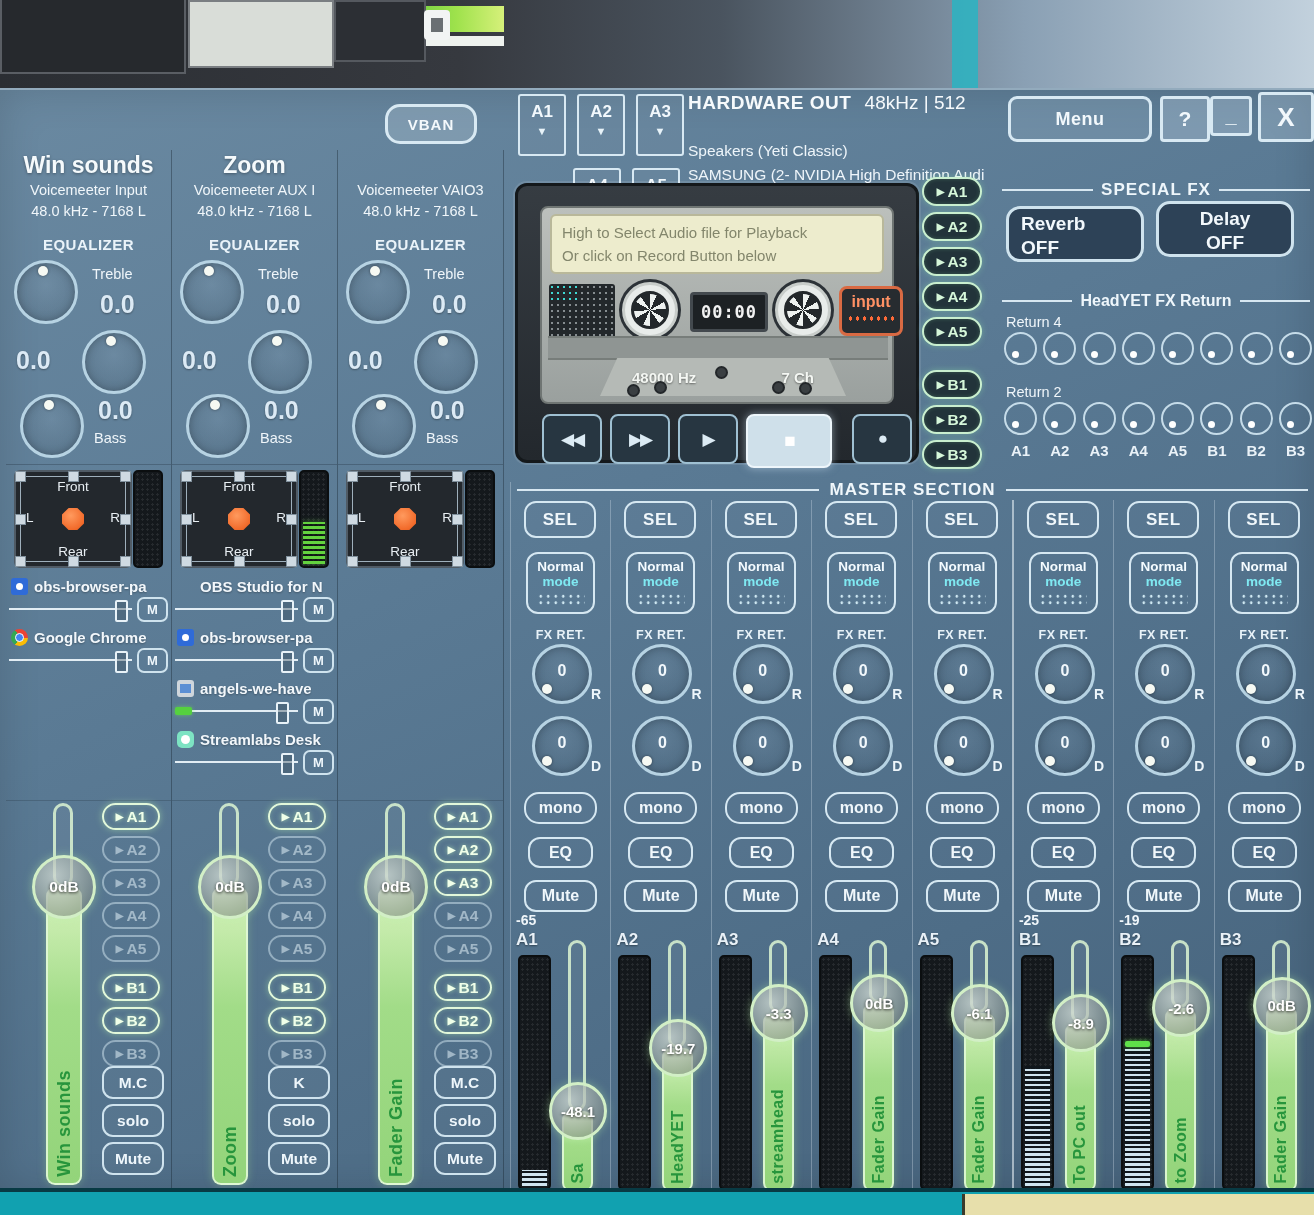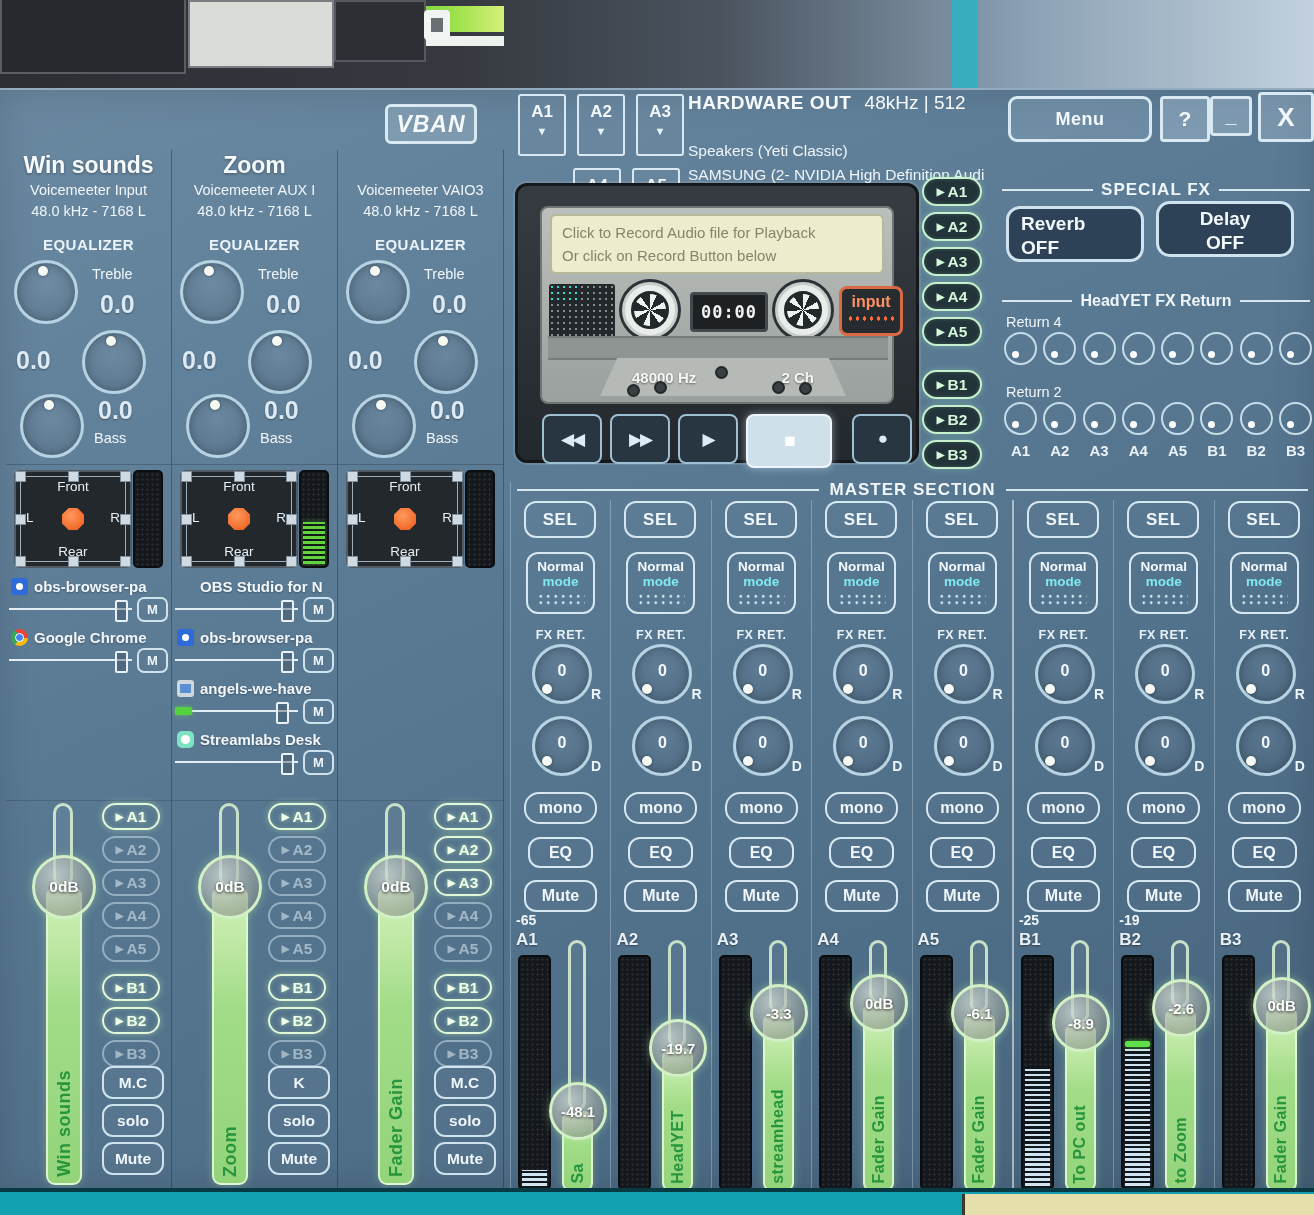--- a/index.html
+++ b/index.html
@@ -16,22 +16,22 @@
   .bg-plug::after{content:"";position:absolute;left:7px;top:8px;width:12px;height:14px;background:#6a6f73;}
   .bg-teal{position:absolute;left:952px;top:0;width:26px;height:92px;background:#2ab4c2;opacity:.85;}
   .bg-bottom{position:absolute;left:0;top:1188px;width:1314px;height:27px;background:#11a1b0;}
   .bg-bottom::before{content:"";position:absolute;left:0;top:0;width:1314px;height:4px;background:#083a44;}
   .bg-yellow{position:absolute;left:962px;top:6px;width:352px;height:21px;background:#e7dfab;border-left:3px solid #3a3a2a;}
   
   .app{position:absolute;left:0;top:88px;width:1314px;height:1102px;
     background:linear-gradient(155deg,#6a89a1 0%,#5a7a94 40%,#4e6d87 75%,#46627a 100%);
     border-top:2px solid #93abbd;box-shadow:inset 0 0 40px rgba(0,0,0,.15);}
   
-  .vban-btn{position:absolute;left:385px;top:14px;width:86px;height:34px;border:3px solid #d8e9f3;border-radius:6px;
-    background:rgba(195,212,224,.28);color:#f4f9fc;font-weight:bold;font-size:23px;display:flex;align-items:center;justify-content:center;letter-spacing:1px;font-style:italic;}
+  .vban-btn{position:absolute;left:385px;top:14px;width:86px;height:34px;border:3px solid #d8e9f3;border-radius:15px;
+    background:rgba(195,212,224,.28);color:#f4f9fc;font-weight:bold;font-size:15px;display:flex;align-items:center;justify-content:center;letter-spacing:1px;}
   .hwgrp{position:absolute;display:flex;gap:11px;}
   .hwgrp.r1{left:518px;top:4px;} .hwgrp.r2{left:573px;top:78px;}
   .hwbtn{width:44px;height:58px;border:2.5px solid #d8e9f3;border-radius:3px;text-align:center;color:#f2f8fc;font-weight:bold;background:rgba(255,255,255,.04);}
   .hwbtn .bl{font-size:17px;margin-top:6px;} .hwbtn .ar{font-size:11px;line-height:1;margin-top:4px;color:#e8f3f9;}
   .hwtitle{position:absolute;left:688px;top:2px;font-size:19px;color:#f6fafc;}
   .hwtitle .t{font-weight:bold;letter-spacing:.5px;} .hwtitle .r{font-weight:normal;margin-left:8px;}
   .hwdev{position:absolute;left:688px;font-size:15.5px;color:#eef5fa;}
   .hwdev.d1{top:28px;margin-top:48px;} .hwdev.d2{top:52px;}
   .winbtn{position:absolute;border:3px solid #d8e9f3;border-radius:9px;background:rgba(190,210,225,.18);
     color:#f2f8fc;font-weight:bold;display:flex;align-items:center;justify-content:center;}
@@ -586,35 +586,35 @@
               <div class="sbtn">Mute</div>
             </div>
           </div>
         </div>
       </div>
 
     <div class="recorder">
       <div class="cbody">
         <div class="cinner">
           <div class="lcd">
-            <div>Click to Record Audio file for Playback</div>
+            <div>High to Select Audio file for Playback</div>
             <div>Or click on Record Button below</div>
           </div>
           <div class="cdots"></div>
           <div class="reel l"></div>
           <div class="ccounter">00:00</div>
           <div class="reel r"></div>
           <div class="cinput">
             <span>input</span>
             <div class="idots"></div>
           </div>
           <div class="cband"></div>
           <div class="ctrap">
             <span>48000 Hz</span>
-            <span>2 Ch</span>
+            <span>7 Ch</span>
           </div>
           <div class="screw" style="left:85px;top:176px;"></div>
           <div class="screw" style="left:112px;top:173px;"></div>
           <div class="screw" style="left:173px;top:158px;"></div>
           <div class="screw" style="left:230px;top:173px;"></div>
           <div class="screw" style="left:257px;top:174px;"></div>
         </div>
         <div id="transport">
             <div class="tbtn ">◀◀</div>
             <div class="tbtn ">▶▶</div>

